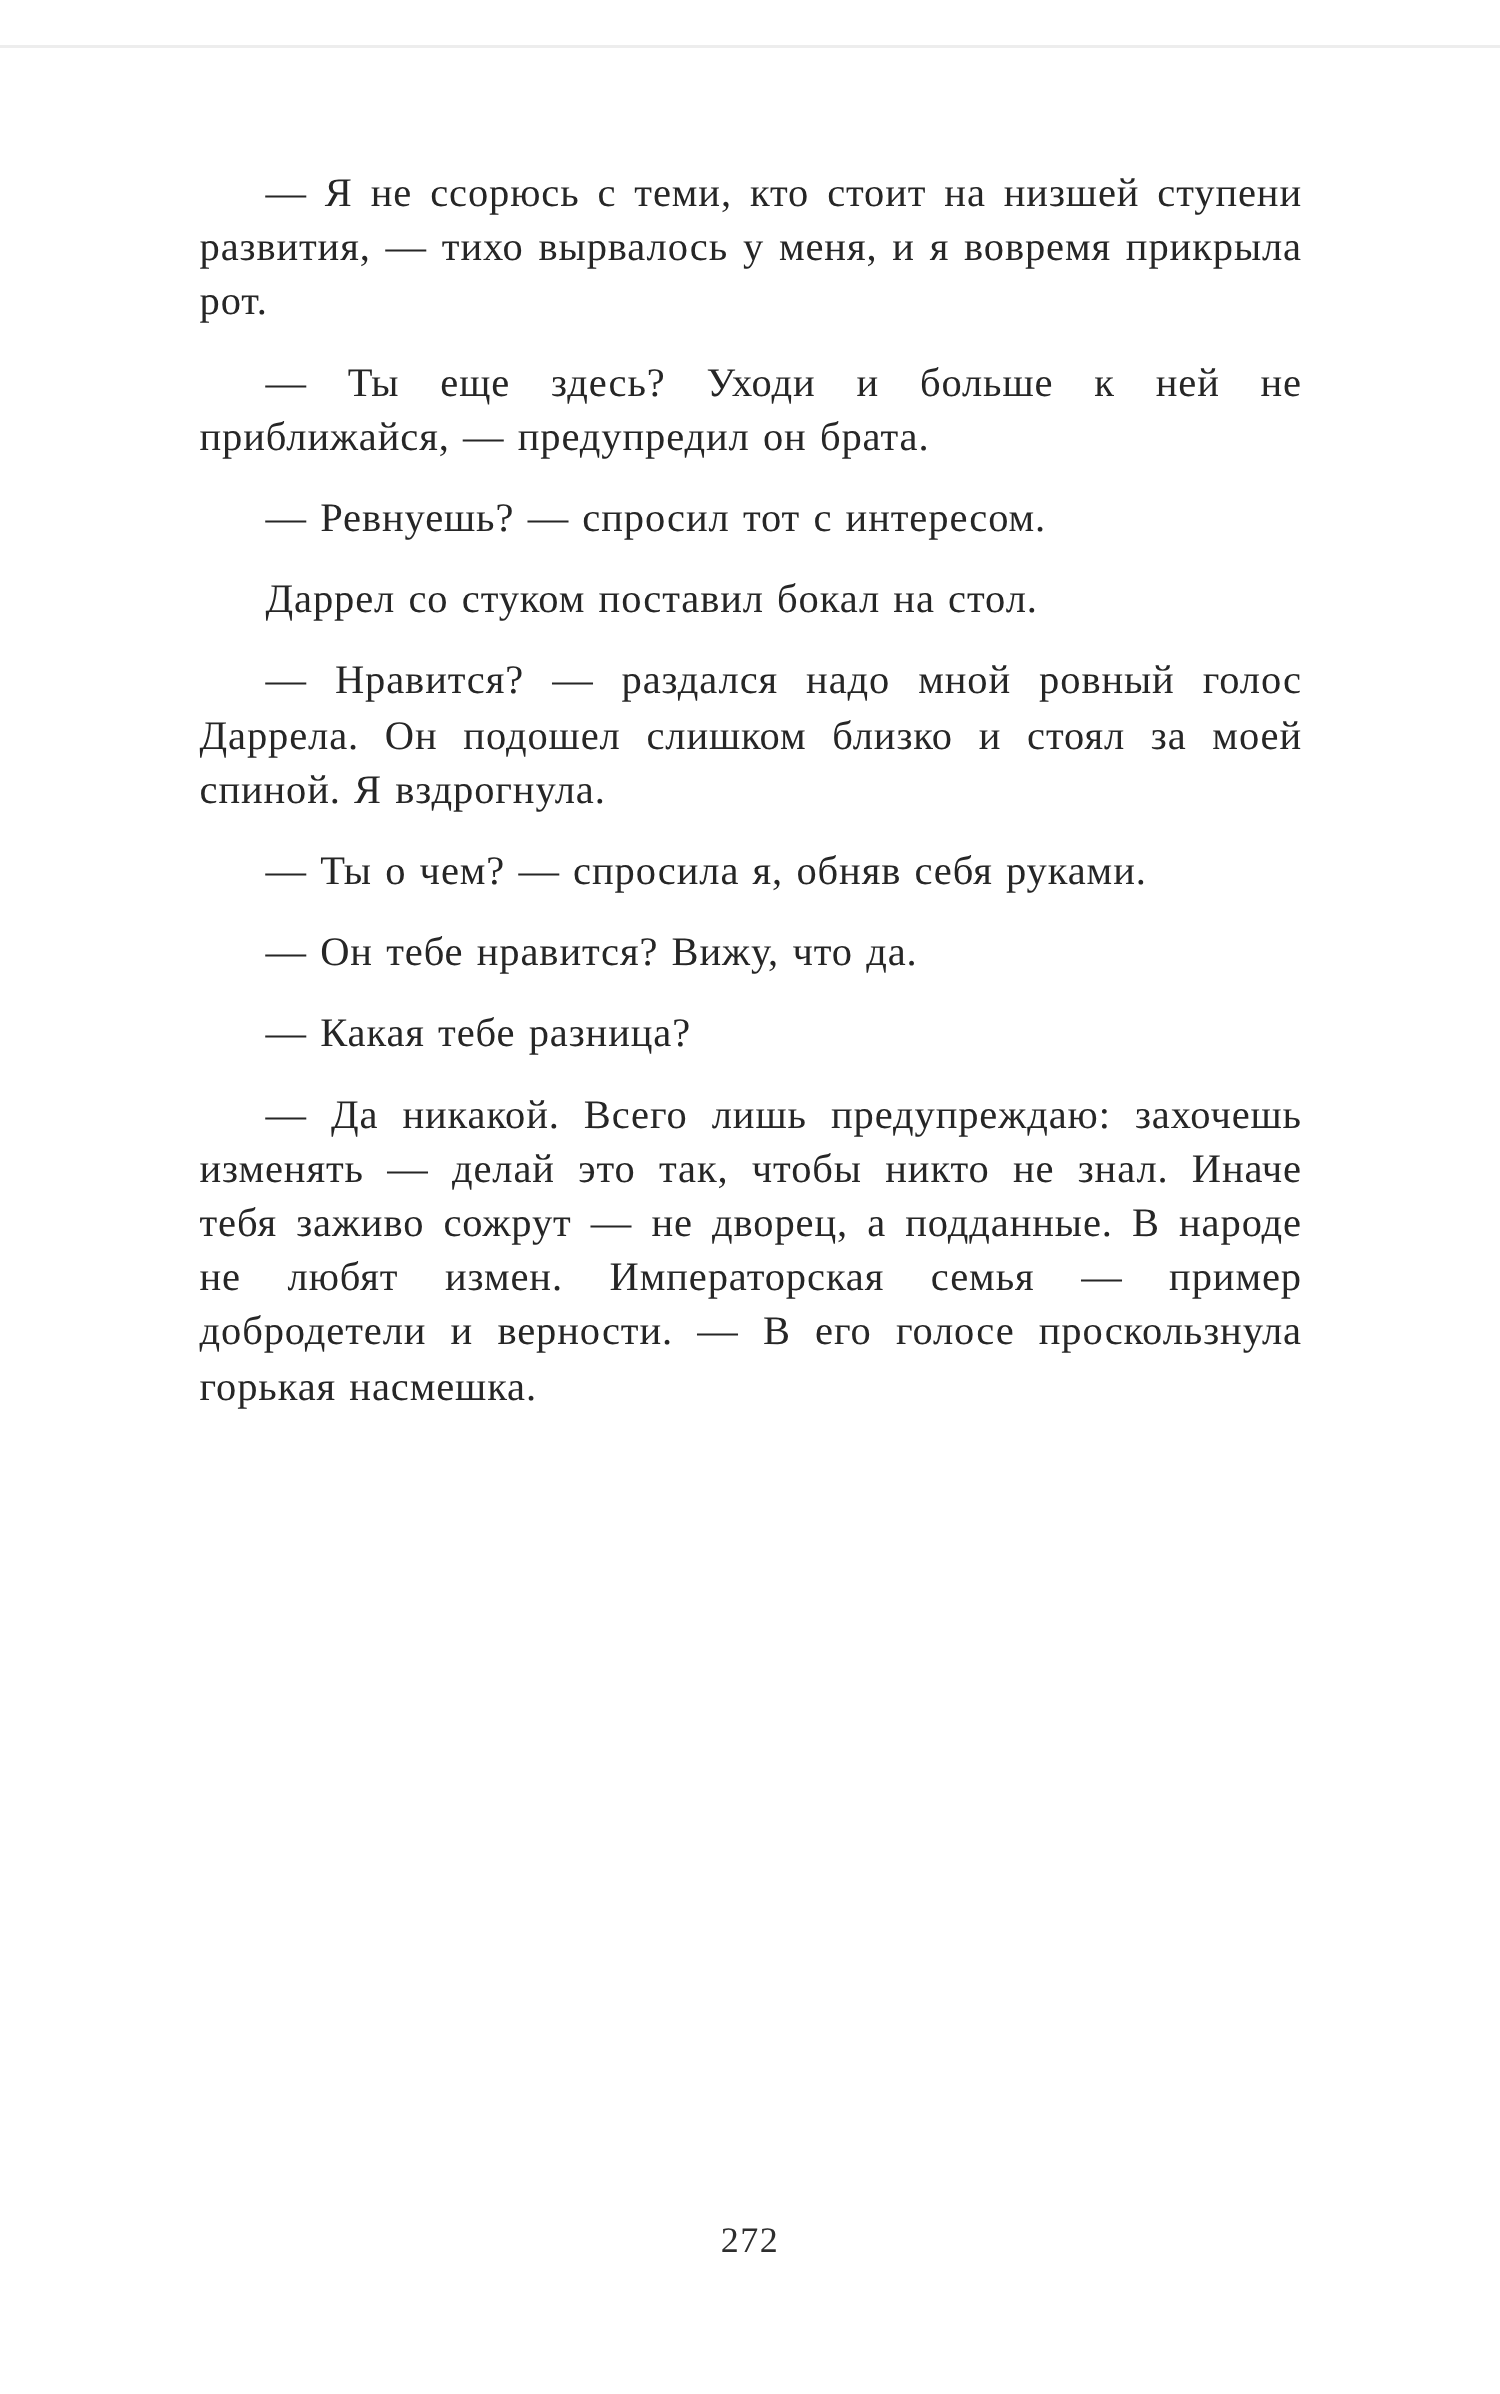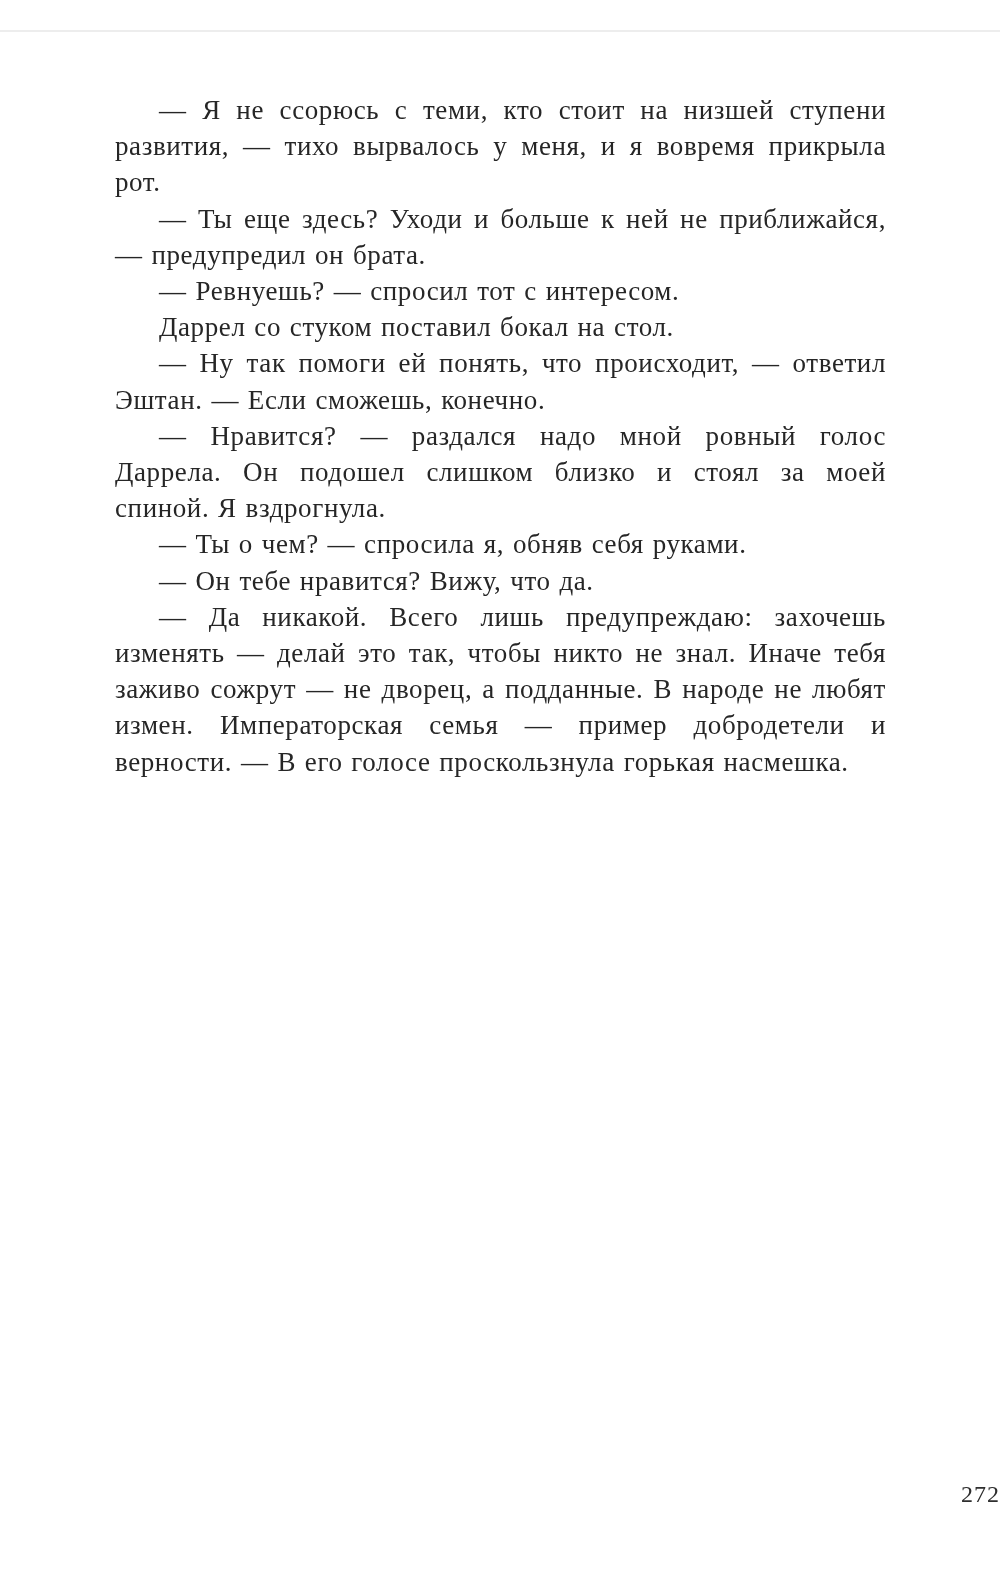--- a/index.html
+++ b/index.html
@@ -24,51 +24,51 @@
   }
   .top-edge {
     position: absolute;
     top: 30px;
     left: 0;
     width: 100%;
     height: 2px;
     background: #ededed;
   }
   .text-block p {
-    margin: 0;
+    margin: 18px;
     font-size: 27px;
     line-height: 36.2px;
     text-align: justify;
     text-indent: 44px;
     letter-spacing: 0.6px;
     word-spacing: 1.5px;
   }
   .page-number {
     position: absolute;
     bottom: 88px;
     left: 0;
     width: 100%;
-    text-align: right;
+    text-align: center;
     font-size: 24px;
     letter-spacing: 1px;
     color: #2e2e2e;
   }
 </style>
 </head>
 <body>
 
 <div class="page">
   <div class="top-edge"></div>
 
   <div class="text-block">
     <p>— Я не ссорюсь с теми, кто стоит на низшей ступени развития, — тихо вырвалось у меня, и я вовремя прикрыла рот.</p>
     <p>— Ты еще здесь? Уходи и больше к ней не приближайся, — предупредил он брата.</p>
     <p>— Ревнуешь? — спросил тот с интересом.</p>
     <p>Даррел со стуком поставил бокал на стол.</p>
-    <p>— Ну так помоги ей понять, что происходит, — ответил Эштан. — Если сможешь, конечно.</p>
     <p>— Нравится? — раздался надо мной ровный голос Даррела. Он подошел слишком близко и стоял за моей спиной. Я вздрогнула.</p>
     <p>— Ты о чем? — спросила я, обняв себя руками.</p>
     <p>— Он тебе нравится? Вижу, что да.</p>
+    <p>— Какая тебе разница?</p>
     <p>— Да никакой. Всего лишь предупреждаю: захочешь изменять — делай это так, чтобы никто не знал. Иначе тебя заживо сожрут — не дворец, а подданные. В народе не любят измен. Императорская семья — пример добродетели и верности. — В его голосе проскользнула горькая насмешка.</p>
   </div>
 
   <div class="page-number">272</div>
 </div>
 
 </body></html>

